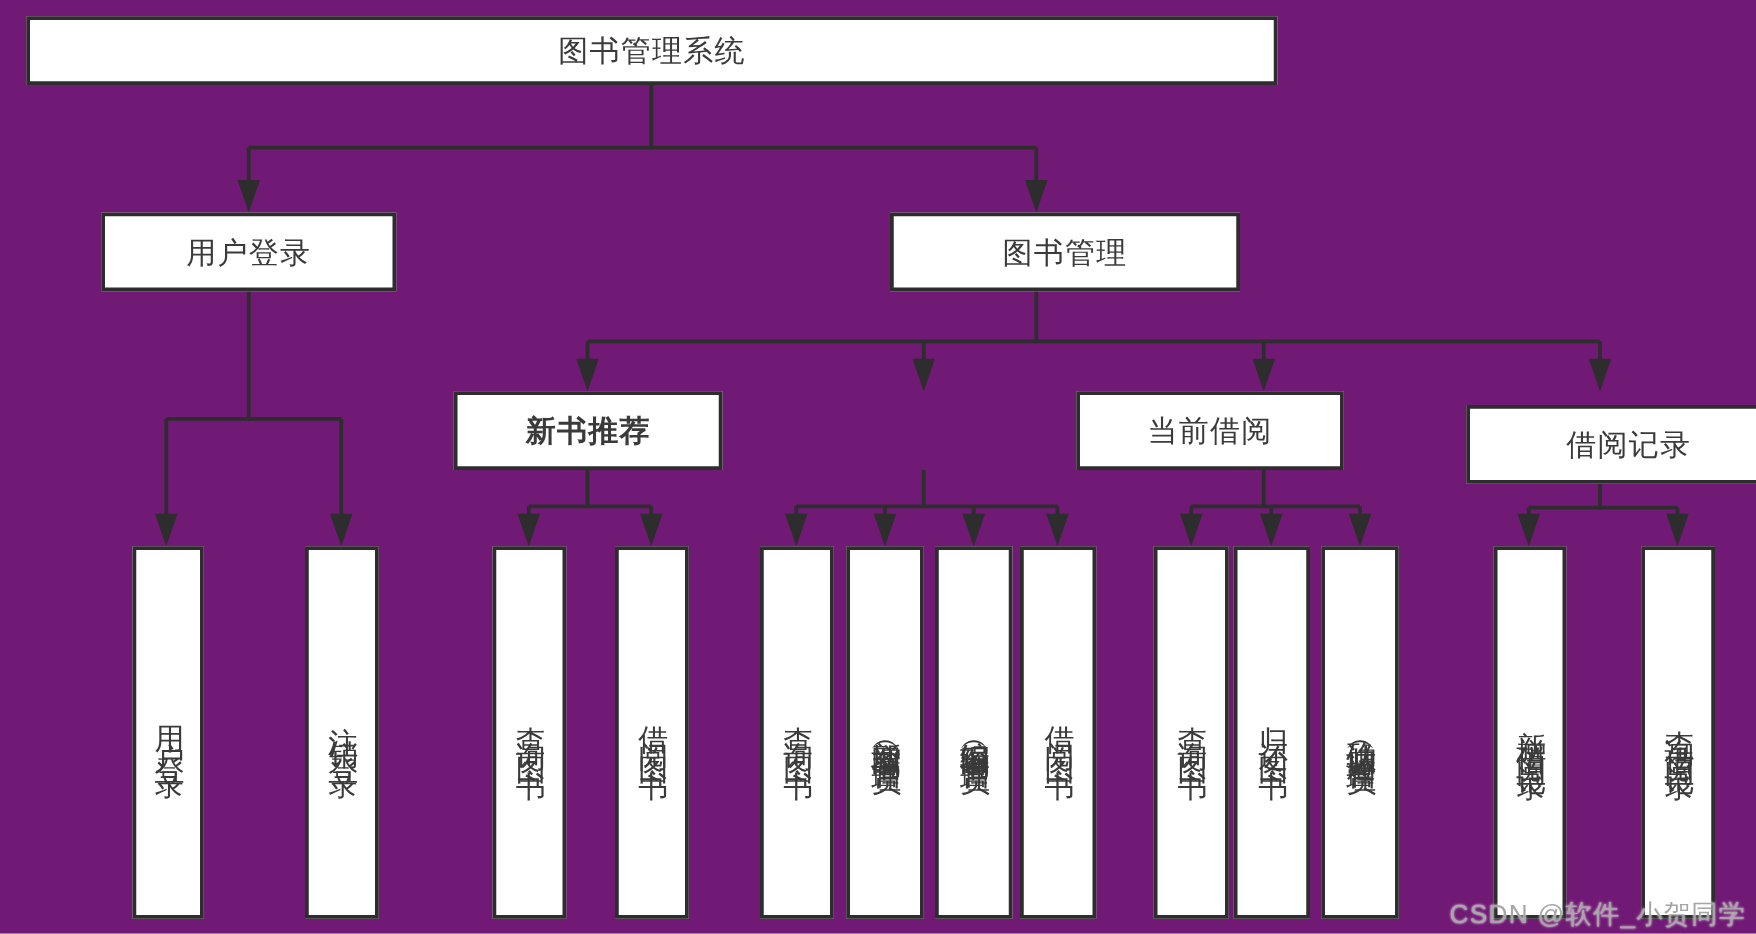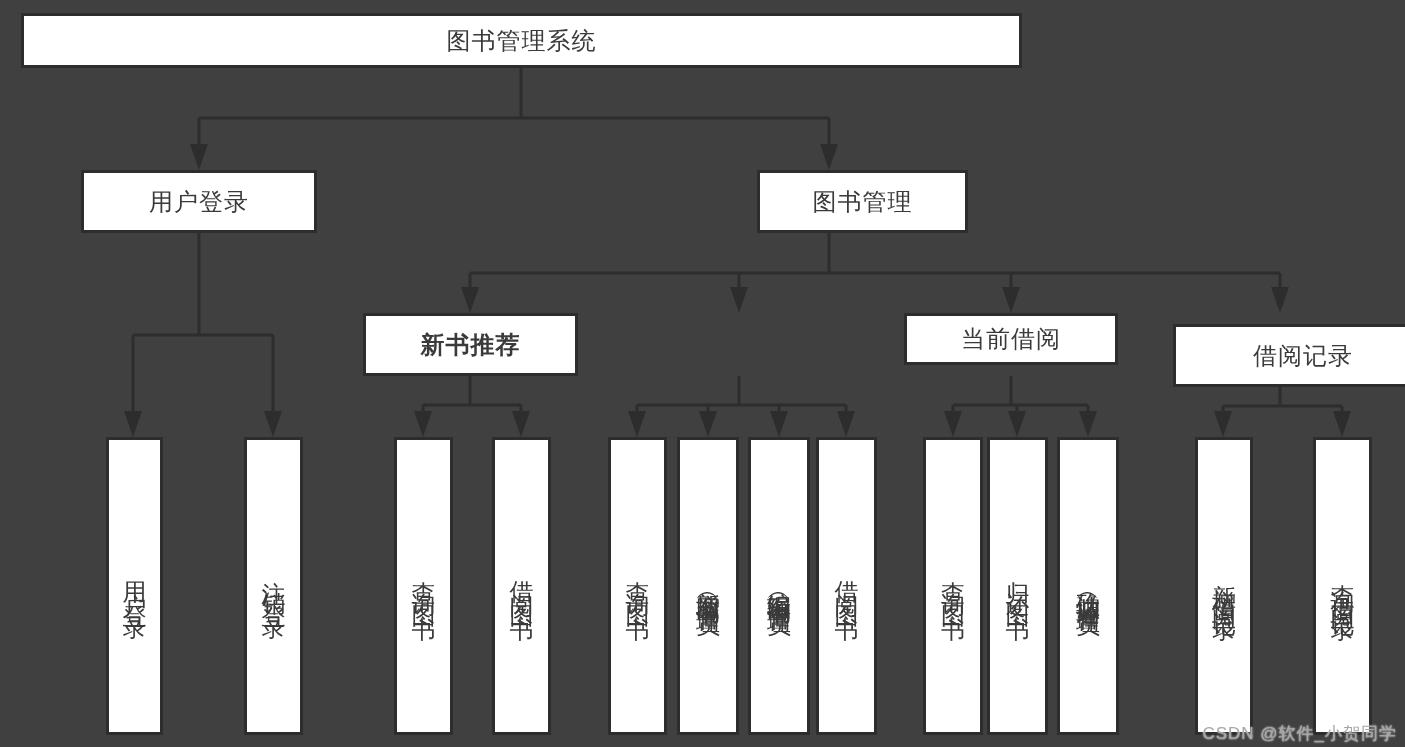--- a/index.html
+++ b/index.html
@@ -1,20 +1,20 @@
 <!DOCTYPE html>
 <html><head>
 <meta charset="utf-8">
 <style>
   html,body{margin:0;padding:0;background:#ffffff;}
   body{font-family:"Liberation Sans","DejaVu Sans",sans-serif;}
   .stage{
     position:relative;
     width:1405px;height:747px;
-    background:#404040;
+    background:#701a75;
     overflow:hidden;
     text-align:center;
   }
   .connectors{position:absolute;left:0;top:0;z-index:1;}
   .box{
     position:absolute;
     box-sizing:border-box;
     background:#ffffff;
     border:3px solid #2d2d2d;
     color:#3a3a3a;
@@ -28,21 +28,21 @@
   .leaf .vtext{
     writing-mode:vertical-lr;
     text-orientation:mixed;
     line-height:1;
     white-space:nowrap;
   }
   .watermark{
     position:absolute;
     right:8px;
     bottom:2px;
-    font-size:17px;
+    font-size:21px;
     color:#a6a6a6;
     letter-spacing:1px;
     z-index:6;
     text-shadow:0 0 2px #ffffff;
   }
 </style>
 </head>
 <body>
 
 <div class="stage">
@@ -102,28 +102,28 @@
       <polygon points="1333,411 1351,411 1342,437" fill="#2d2d2d"></polygon>
     </svg>
 
   <div class="box" style="left:21px;top:13px;width:1001px;height:55px;">
     <span>图书管理系统</span>
   </div>
 
   <div class="box" style="left:81px;top:170px;width:236px;height:63px;">
     <span>用户登录</span>
   </div>
-  <div class="box" style="left:712px;top:170px;width:211px;height:63px;margin-left:45px;">
+  <div class="box" style="left:712px;top:170px;width:280px;height:63px;">
     <span>图书管理</span>
   </div>
 
   <div class="box" style="left:363px;top:313px;width:215px;height:63px;font-weight:bold;">
     <span>新书推荐</span>
   </div>
-  <div class="box" style="left:904px;top:313px;width:214px;height:52px;">
+  <div class="box" style="left:861px;top:313px;width:214px;height:63px;">
     <span>当前借阅</span>
   </div>
   <div class="box" style="left:1173px;top:324px;width:260px;height:63px;">
     <span>借阅记录</span>
   </div>
 
   <div class="box leaf" style="left:106px;top:437px;width:57px;height:298px;">
     <span class="vtext" style="letter-spacing: 12px;">用户登录</span>
   </div>
   <div class="box leaf" style="left:244px;top:437px;width:59px;height:298px;">

